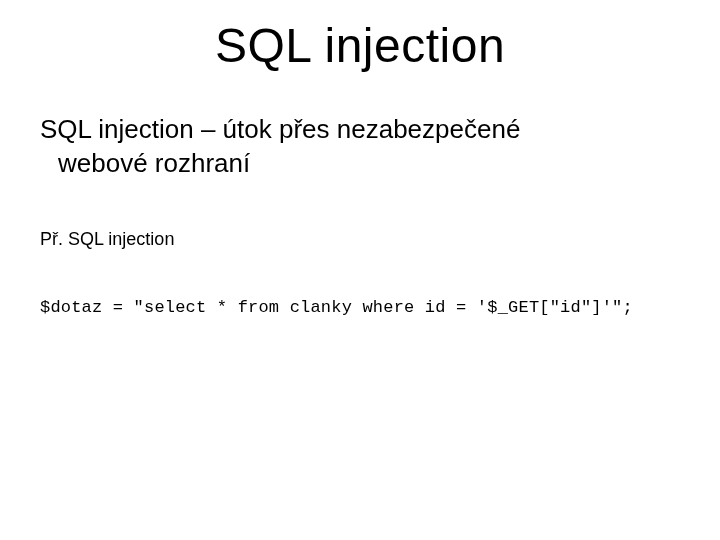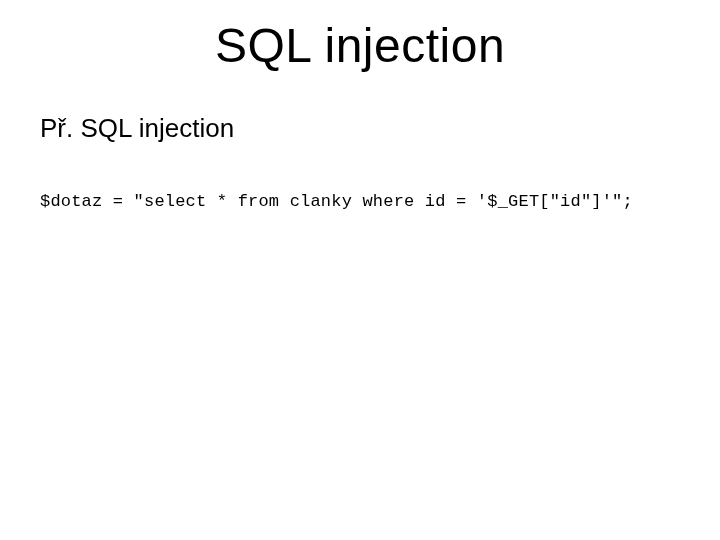--- a/index.html
+++ b/index.html
@@ -32,34 +32,38 @@
       font-weight: 400;
       line-height: 1.3;
       margin-bottom: 48px;
       padding-left: 0px;
     }
     .subtitle .indent {
       display: inline-block;
       padding-left: 18px;
     }
     .example-heading {
-      font-size: 26px;
+      font-size: 18px;
       font-weight: 400;
       margin-bottom: 48px;
     }
     .code {
       font-family: "Courier New", Courier, monospace;
       font-size: 17px;
       white-space: pre;
       letter-spacing: 0.2px;
     }
   </style>
 </head>
 <body>
 
 <div class="slide">
   <h1 class="title">SQL injection</h1>
 
+  <div class="subtitle">
+    <span>SQL injection – útok přes nezabezpečené</span><br>
+    <span class="indent">webové rozhraní</span>
+  </div>
 
   <div class="example-heading">Př. SQL injection</div>
 
   <div class="code">$dotaz = "select * from clanky where id = '$_GET["id"]'";</div>
 </div>
 
 </body></html>

